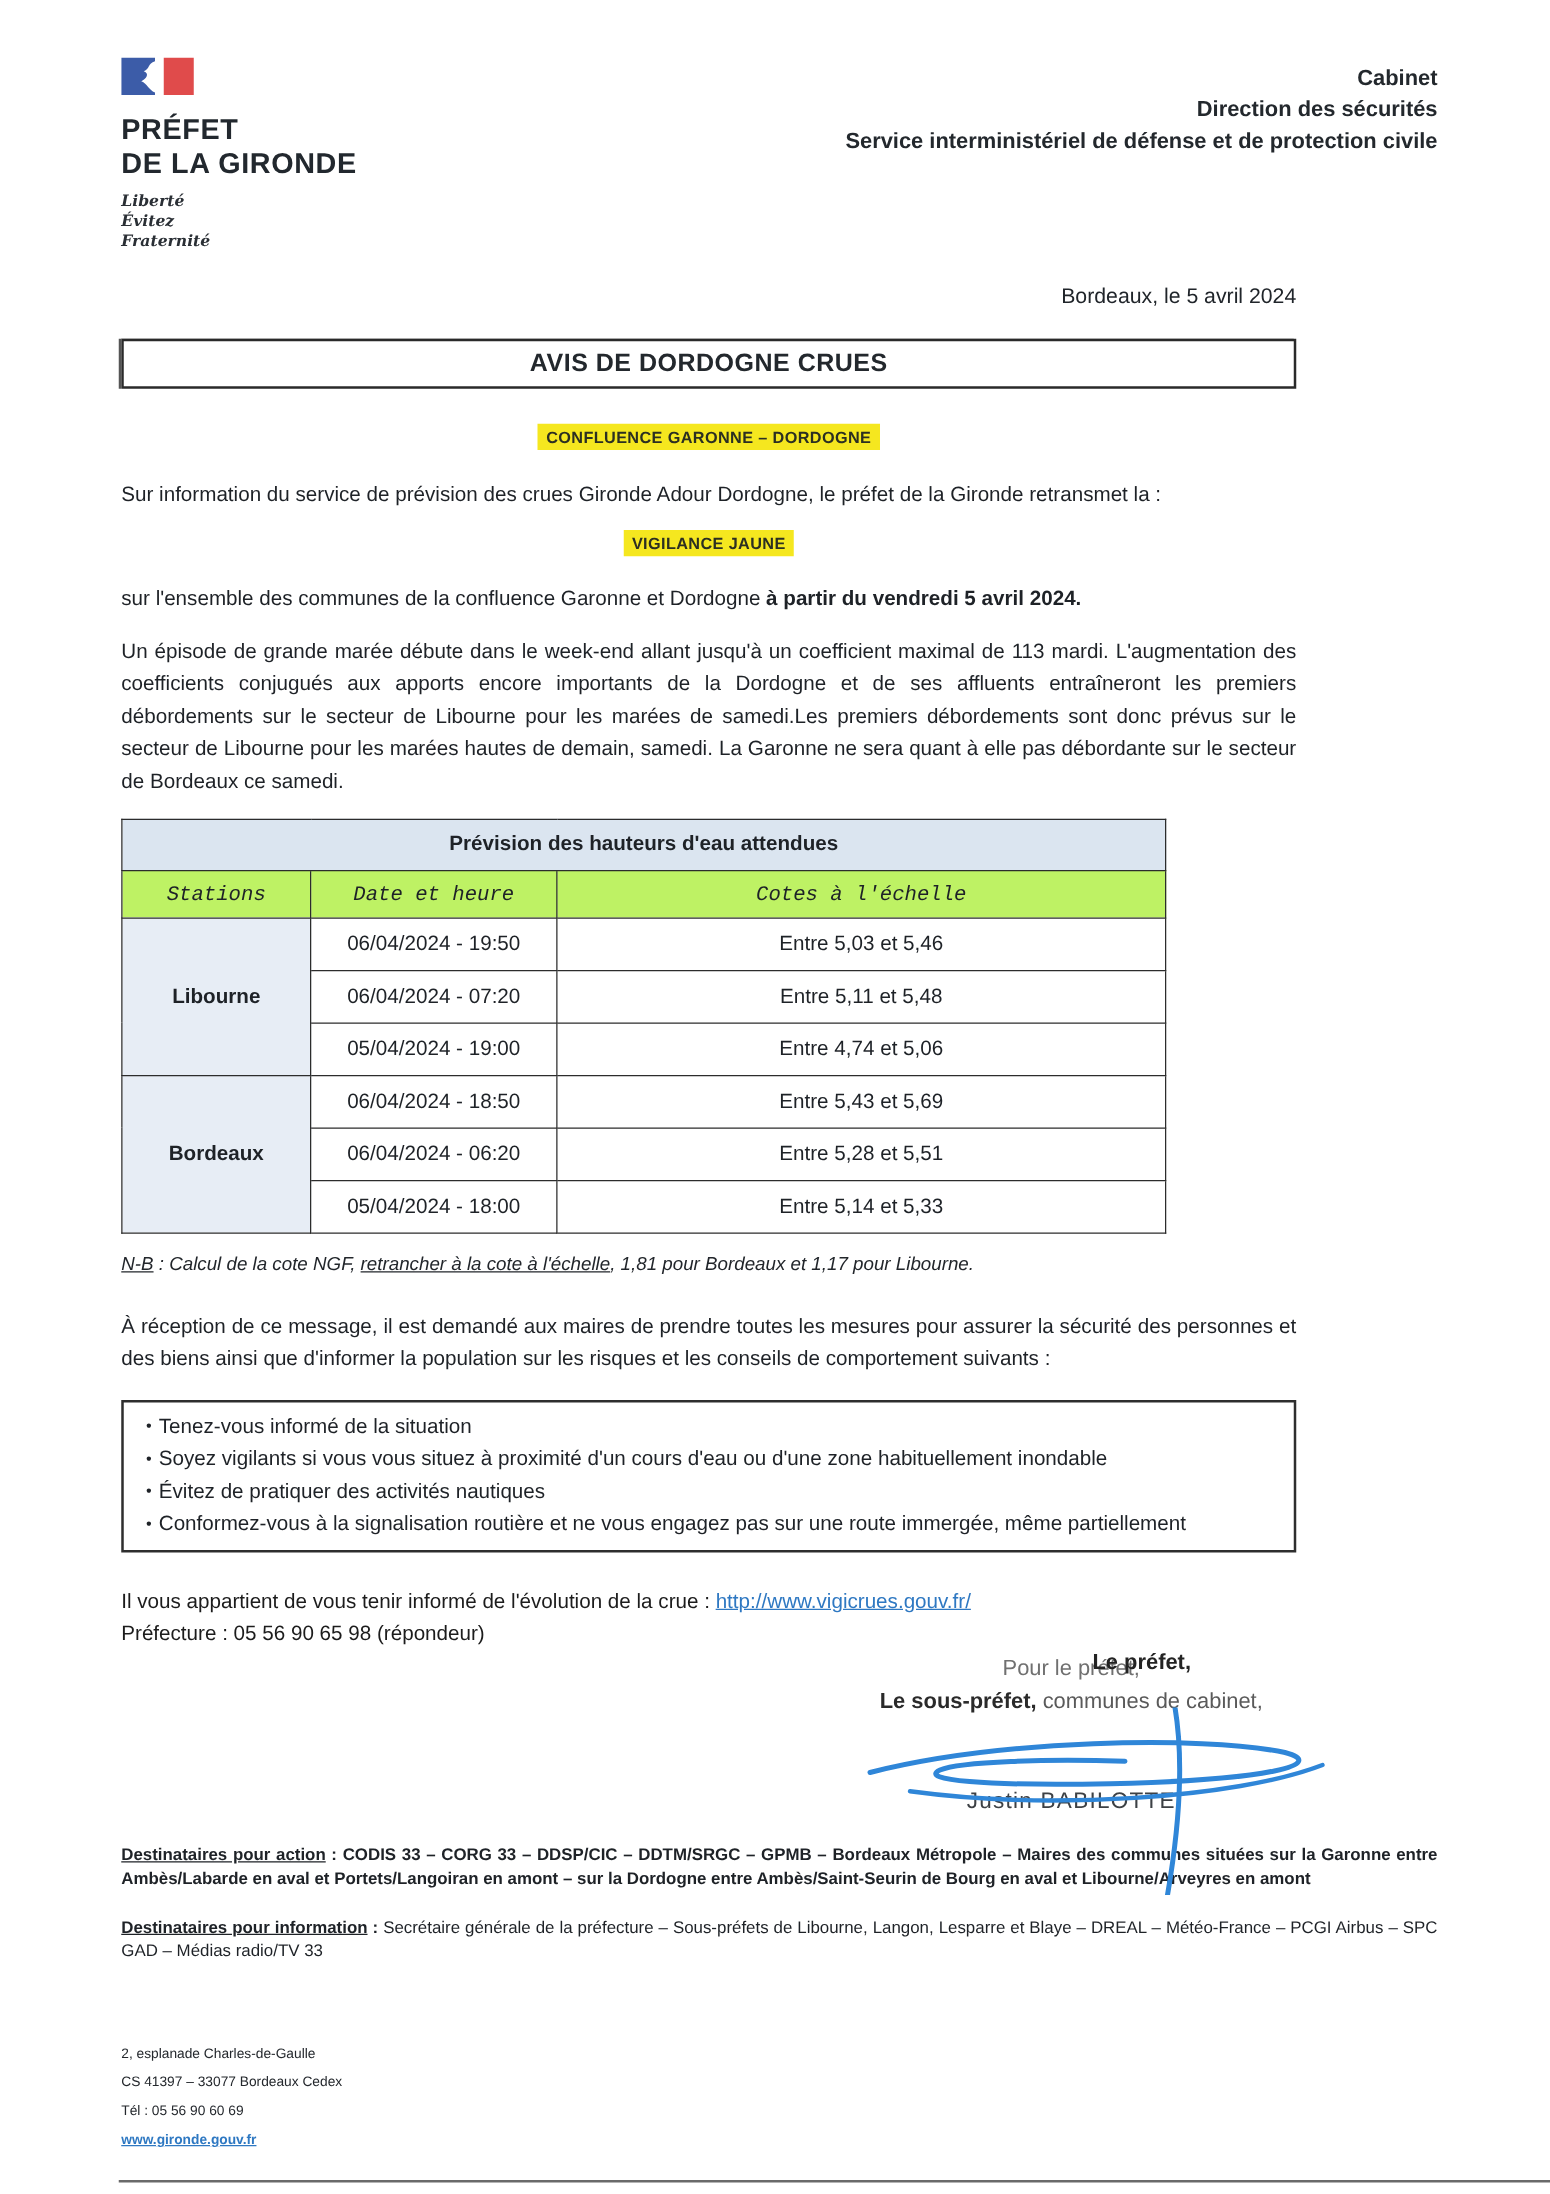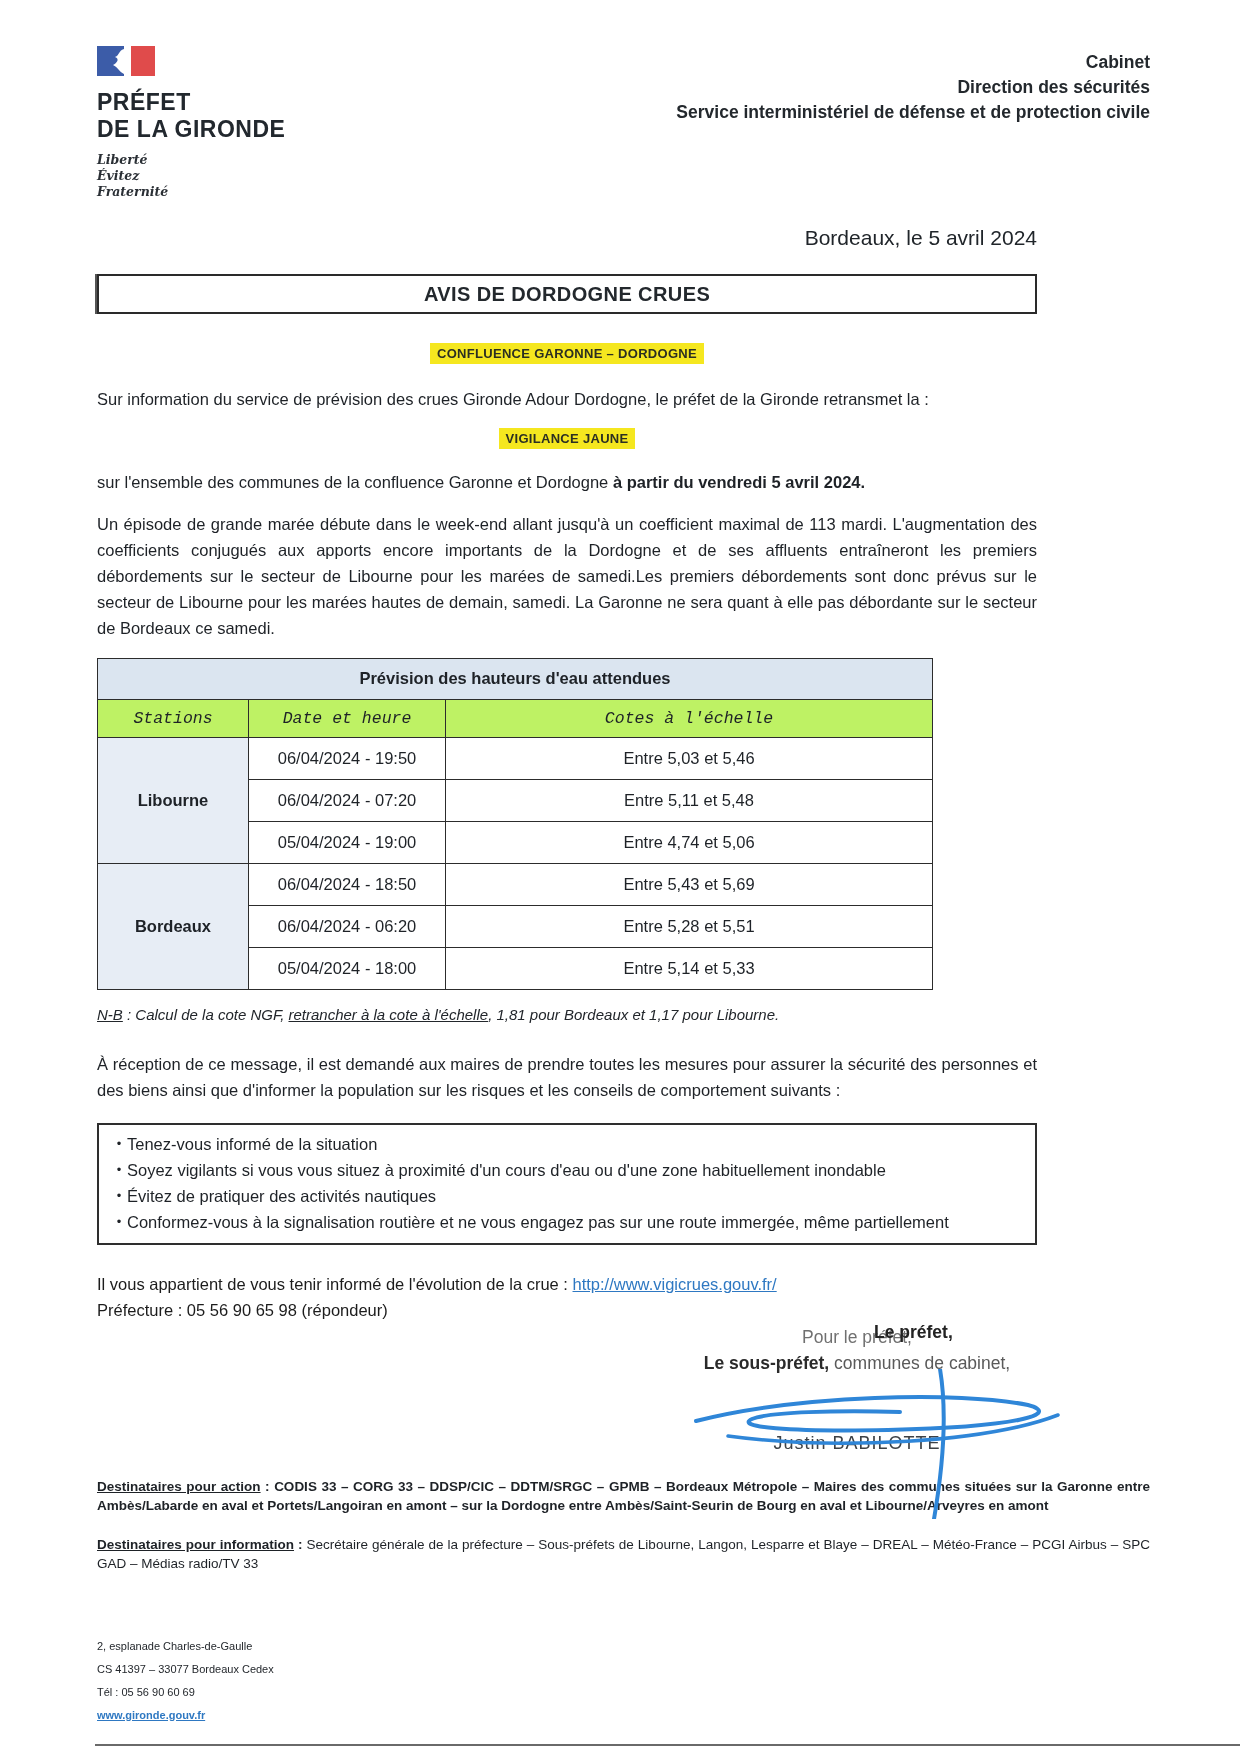--- a/index.html
+++ b/index.html
@@ -14,21 +14,21 @@
     background:#ffffff;
   }
   .main-col { margin-right:113px; }
 
   
   .hdr { display:flex; justify-content:space-between; align-items:flex-start; }
   .agency {}
   .agency-name { font-weight:700; font-size:23px; line-height:27px; letter-spacing:.5px; color:#22282e; margin-top:7px; }
   .motto { margin-top:9px; font-family:"DejaVu Serif","Liberation Serif",serif; font-style:italic; font-weight:700; font-size:12.5px; line-height:16px; color:#2a2f35; }
   .office { text-align:right; font-weight:700; font-size:17.5px; line-height:25px; color:#23282d; padding-top:4px; }
-  .dateline { text-align:right; font-size:21px; margin-top:26px; color:#20252a; }
+  .dateline { text-align:right; font-size:17px; margin-top:26px; color:#20252a; }
 
   
   .title-box {
     margin-top:24px; border:2px solid #2a2a2a;
     height:36px; display:flex; align-items:center; justify-content:center;
     box-shadow:-2px 0 0 #555;
   }
   .title-box span { font-weight:700; font-size:20px; letter-spacing:.4px; color:#23282d; }
   .subtitle-row, .vigilance-row { text-align:center; }
   .subtitle-row { margin-top:30px; }

